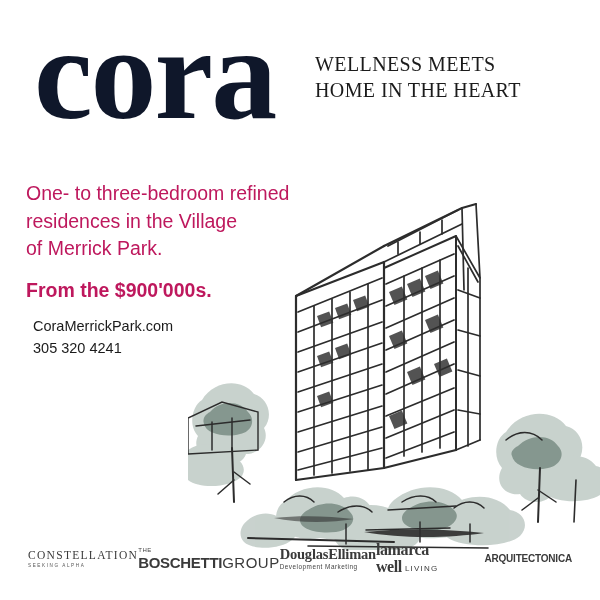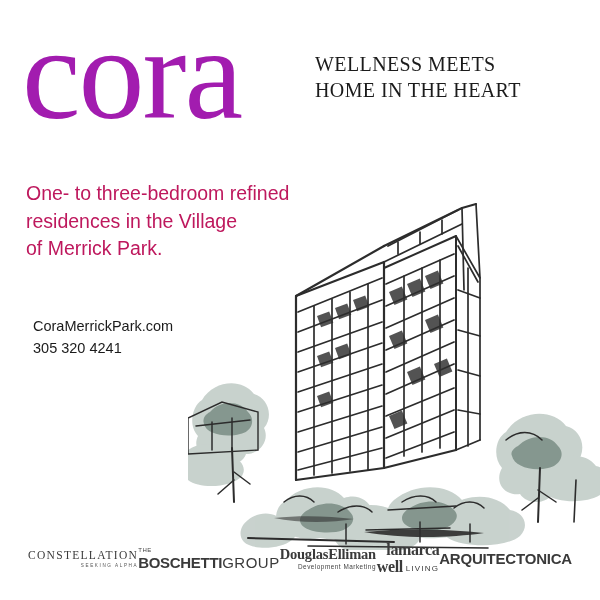--- a/index.html
+++ b/index.html
@@ -13,28 +13,28 @@
     height: 600px;
     background: #ffffff;
     overflow: hidden;
     font-family: "Liberation Sans", sans-serif;
     color: #1b1b1b;
   }
 
   
   .wordmark {
     position: absolute;
-    left: 22px;
+    left: 34px;
     top: 8px;
     font-family: "Liberation Serif", serif;
     font-size: 132px;
     line-height: 1;
     letter-spacing: -2px;
-    color: #a21caf;
-    font-weight: 400;
+    color: #0f172a;
+    font-weight: 700;
   }
 
   
   .tagline {
     position: absolute;
     left: 315px;
     top: 52px;
     width: 275px;
     font-family: "Liberation Serif", serif;
     font-size: 20px;
@@ -91,21 +91,21 @@
     top: 535px;
     width: 600px;
     height: 48px;
     display: flex;
     align-items: center;
     justify-content: space-between;
     padding: 0 28px;
     box-sizing: border-box;
   }
   .logo {
-    text-align: right;
+    text-align: left;
     color: #3a3a3a;
     line-height: 1.05;
   }
   .logo .l1 { display: block; }
   .logo .l2 { display: block; }
 
   .logo-constellation .l1 {
     font-family: "Liberation Serif", serif;
     font-size: 11.5px;
     letter-spacing: 1.3px;
@@ -161,41 +161,42 @@
   .logo-elliman .l2 {
     font-size: 6.4px;
     letter-spacing: 0.5px;
     margin-top: 2px;
     color: #444;
   }
 
   .logo-arq .l1 {
     font-family: "Liberation Sans", sans-serif;
     font-weight: bold;
-    font-size: 15px;
+    font-size: 10px;
     letter-spacing: -0.2px;
     text-transform: uppercase;
   }
 </style>
 </head>
 <body>
 
 <div id="ad">
 
   <div class="wordmark">cora</div>
 
   <div class="tagline">
     <span class="line">Wellness meets</span>
     <span class="line">home in the heart</span>
   </div>
 
   <div class="copy">
     <span class="line">One- to three-bedroom refined</span>
     <span class="line">residences in the Village</span>
     <span class="line">of Merrick Park.</span>
+    <span class="price">From the $900'000s.</span>
   </div>
 
   <div class="contact">
     <span class="line">CoraMerrickPark.com</span>
     <span class="line">305 320 4241</span>
   </div>
 
   <div class="illustration">
     <svg width="412" height="400" viewBox="0 0 412 400" xmlns="http://www.w3.org/2000/svg">
 

